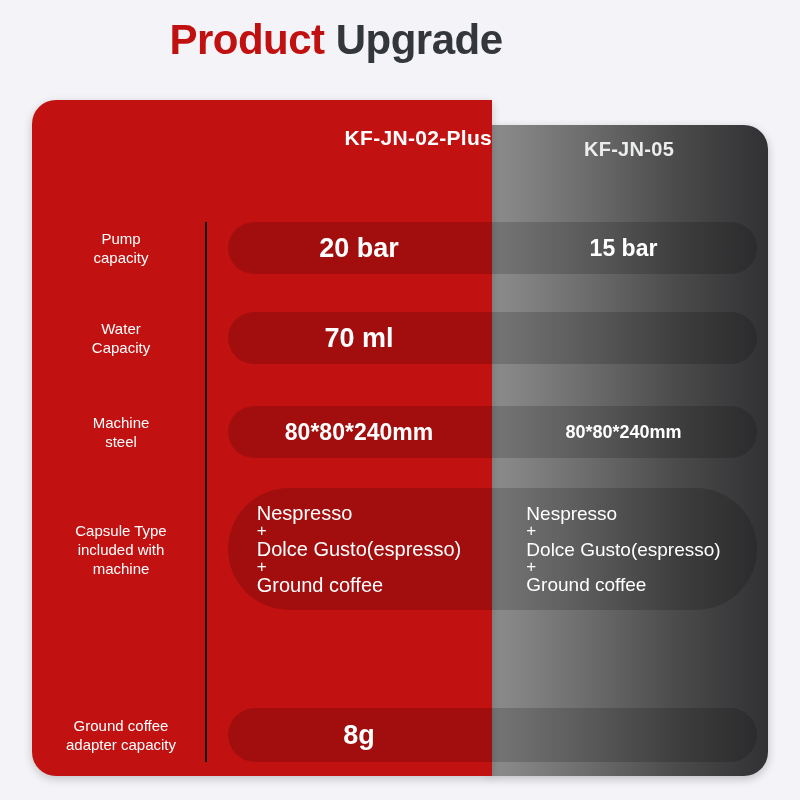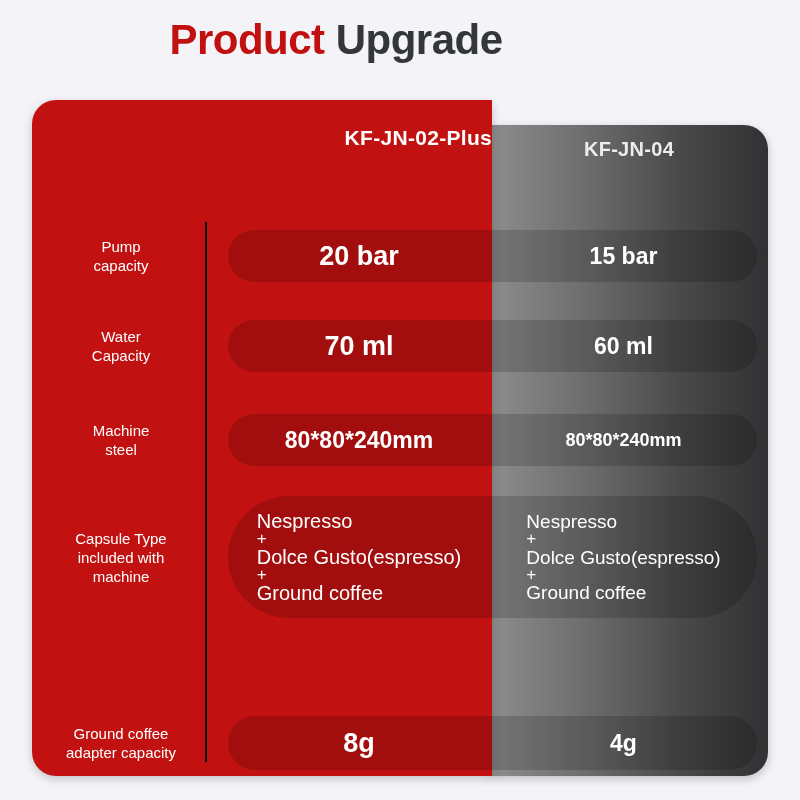--- a/index.html
+++ b/index.html
@@ -93,21 +93,20 @@
     font-size: 20px;
     font-weight: bold;
     letter-spacing: 0.3px;
   }
 
   
   .row {
     position: absolute;
     left: 0;
     width: 736px;
-    margin-top: 8px;
   }
   .row-label {
     position: absolute;
     left: 10px;
     width: 158px;
     text-align: center;
     color: #ffffff;
     font-size: 15px;
     line-height: 19px;
     top: 50%;
@@ -187,41 +186,40 @@
 </div>
 
 <div class="board">
 
   <div class="panel-gray"></div>
   <div class="panel-red"></div>
 
   <div class="divider"></div>
 
   <div class="hdr-plus">KF-JN-02-Plus</div>
-  <div class="hdr-base">KF-JN-04</div>
+  <div class="hdr-base">KF-JN-05</div>
 
   <div class="row" id="row-0">
     <div class="row-label">
       <span>Pump</span><br>
       <span>capacity</span>
     </div>
     <div class="pill">
       <div class="pill-half left v-big">20 bar</div>
       <div class="pill-half right v-small">15 bar</div>
     </div>
   </div>
 
   <div class="row" id="row-1">
     <div class="row-label">
       <span>Water</span><br>
       <span>Capacity</span>
     </div>
     <div class="pill">
       <div class="pill-half left v-big">70 ml</div>
-      <div class="pill-half right v-small">60 ml</div>
     </div>
   </div>
 
   <div class="row" id="row-2">
     <div class="row-label">
       <span>Machine</span><br>
       <span>steel</span>
     </div>
     <div class="pill">
       <div class="pill-half left v-big-sm">80*80*240mm</div>
@@ -258,17 +256,16 @@
   </div>
 
 
   <div class="row" id="row-5">
     <div class="row-label">
       <span>Ground coffee</span><br>
       <span>adapter capacity</span>
     </div>
     <div class="pill">
       <div class="pill-half left v-big">8g</div>
-      <div class="pill-half right v-small">4g</div>
     </div>
   </div>
 
 </div>
 
 </body></html>

